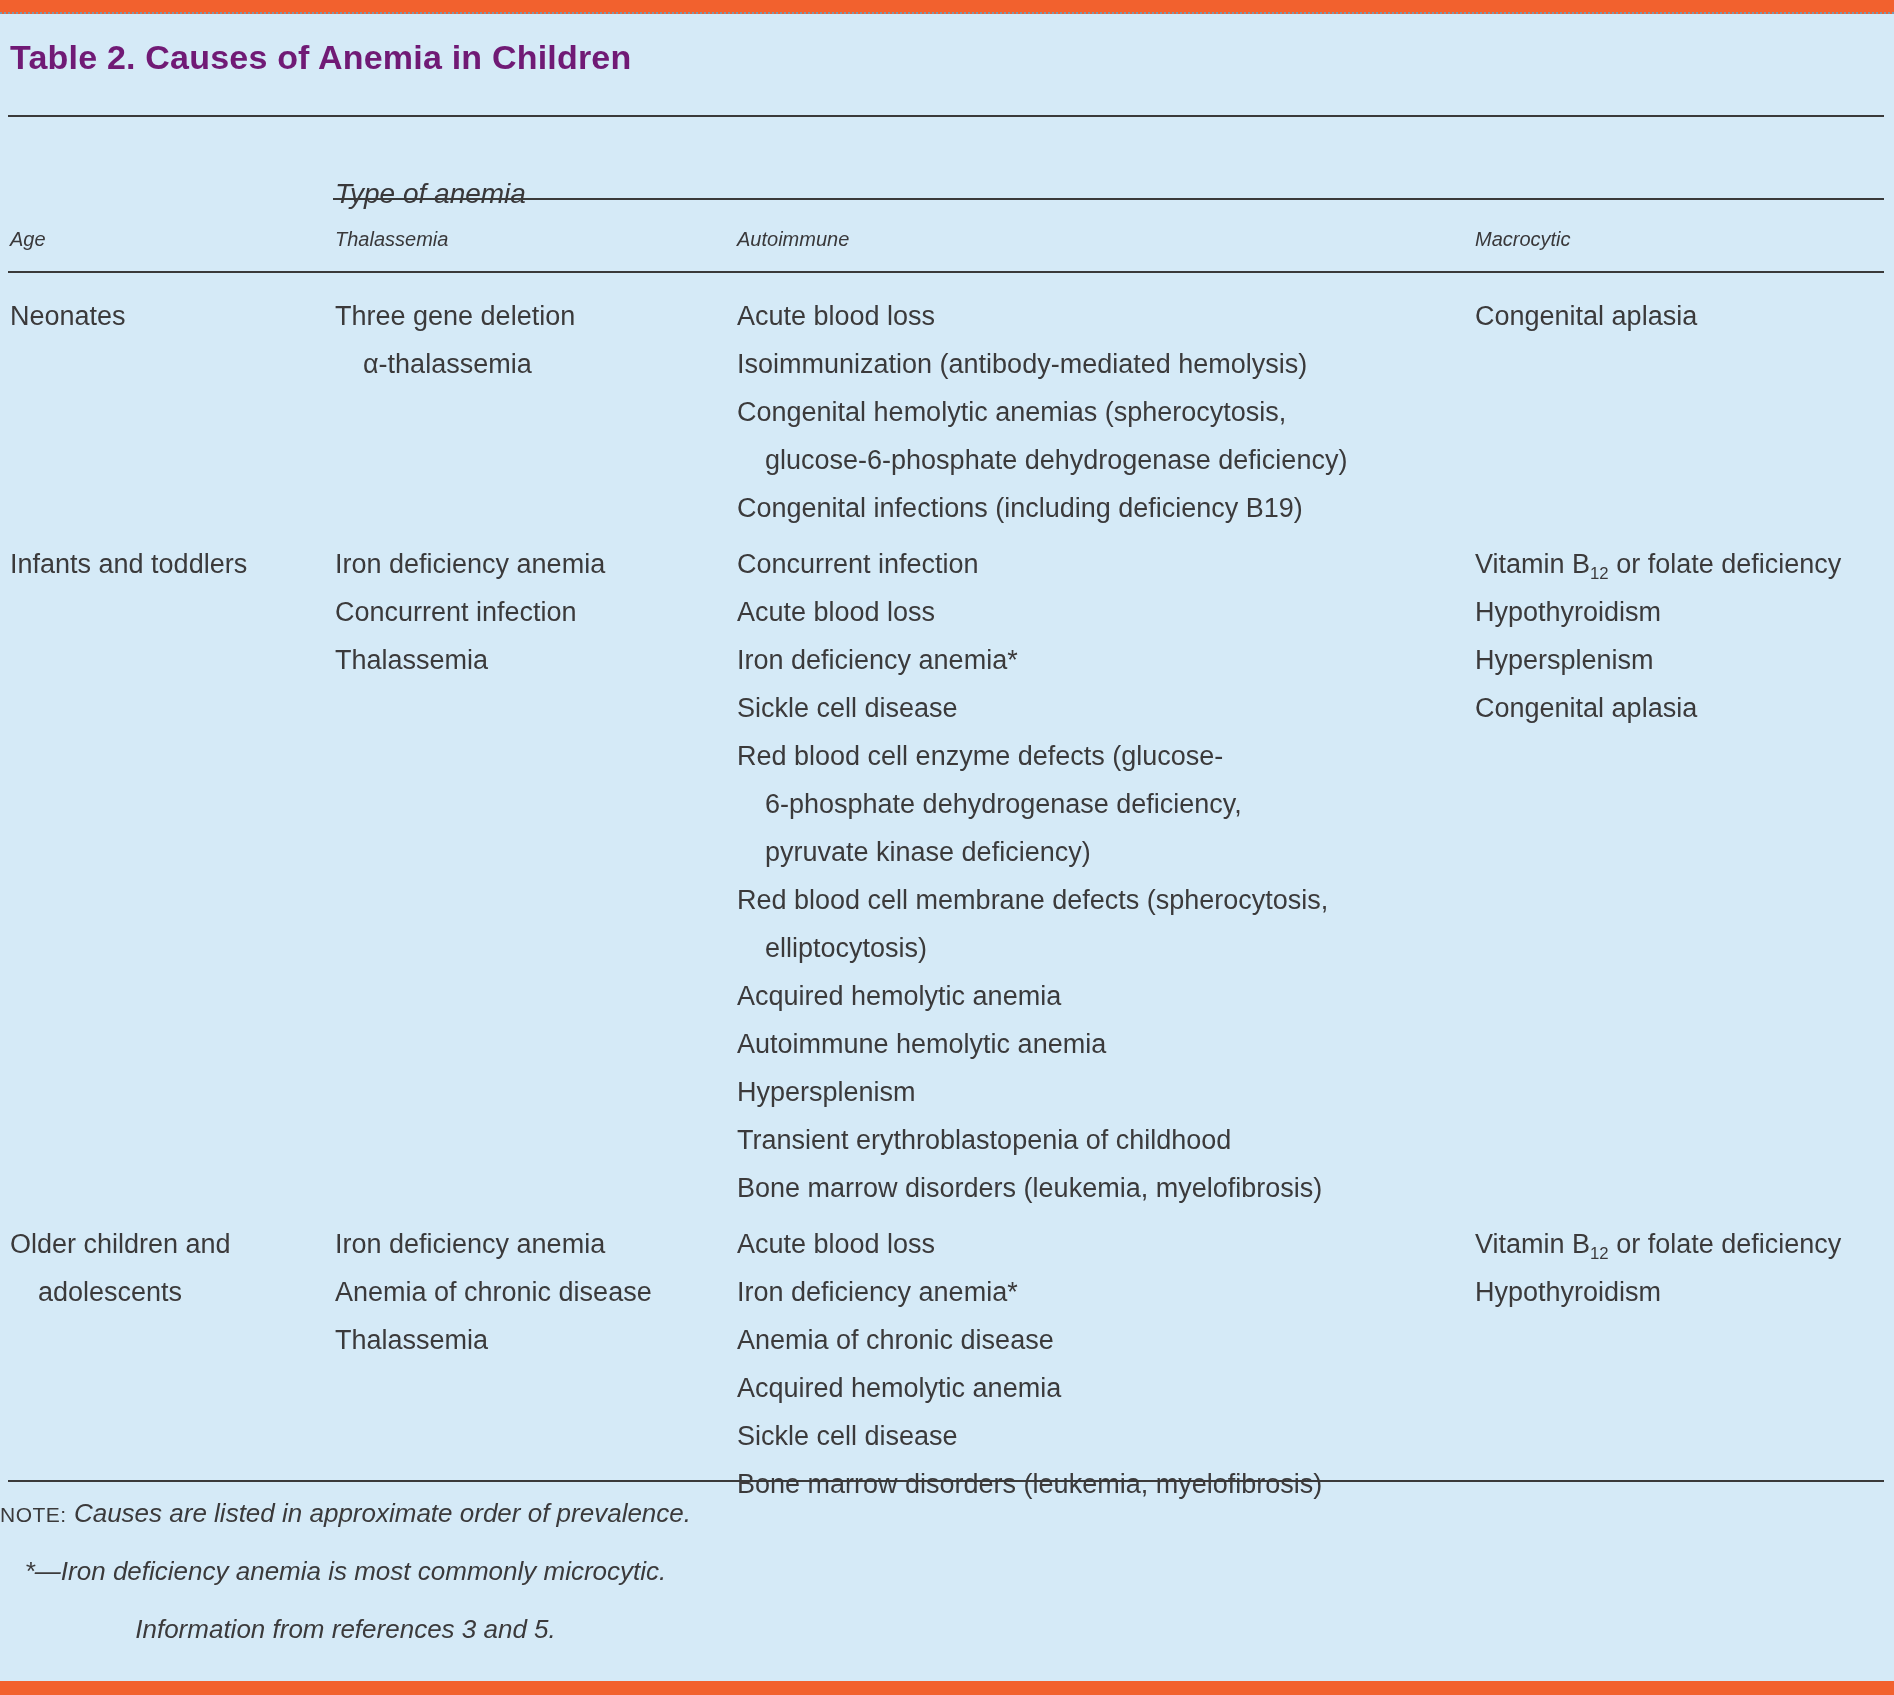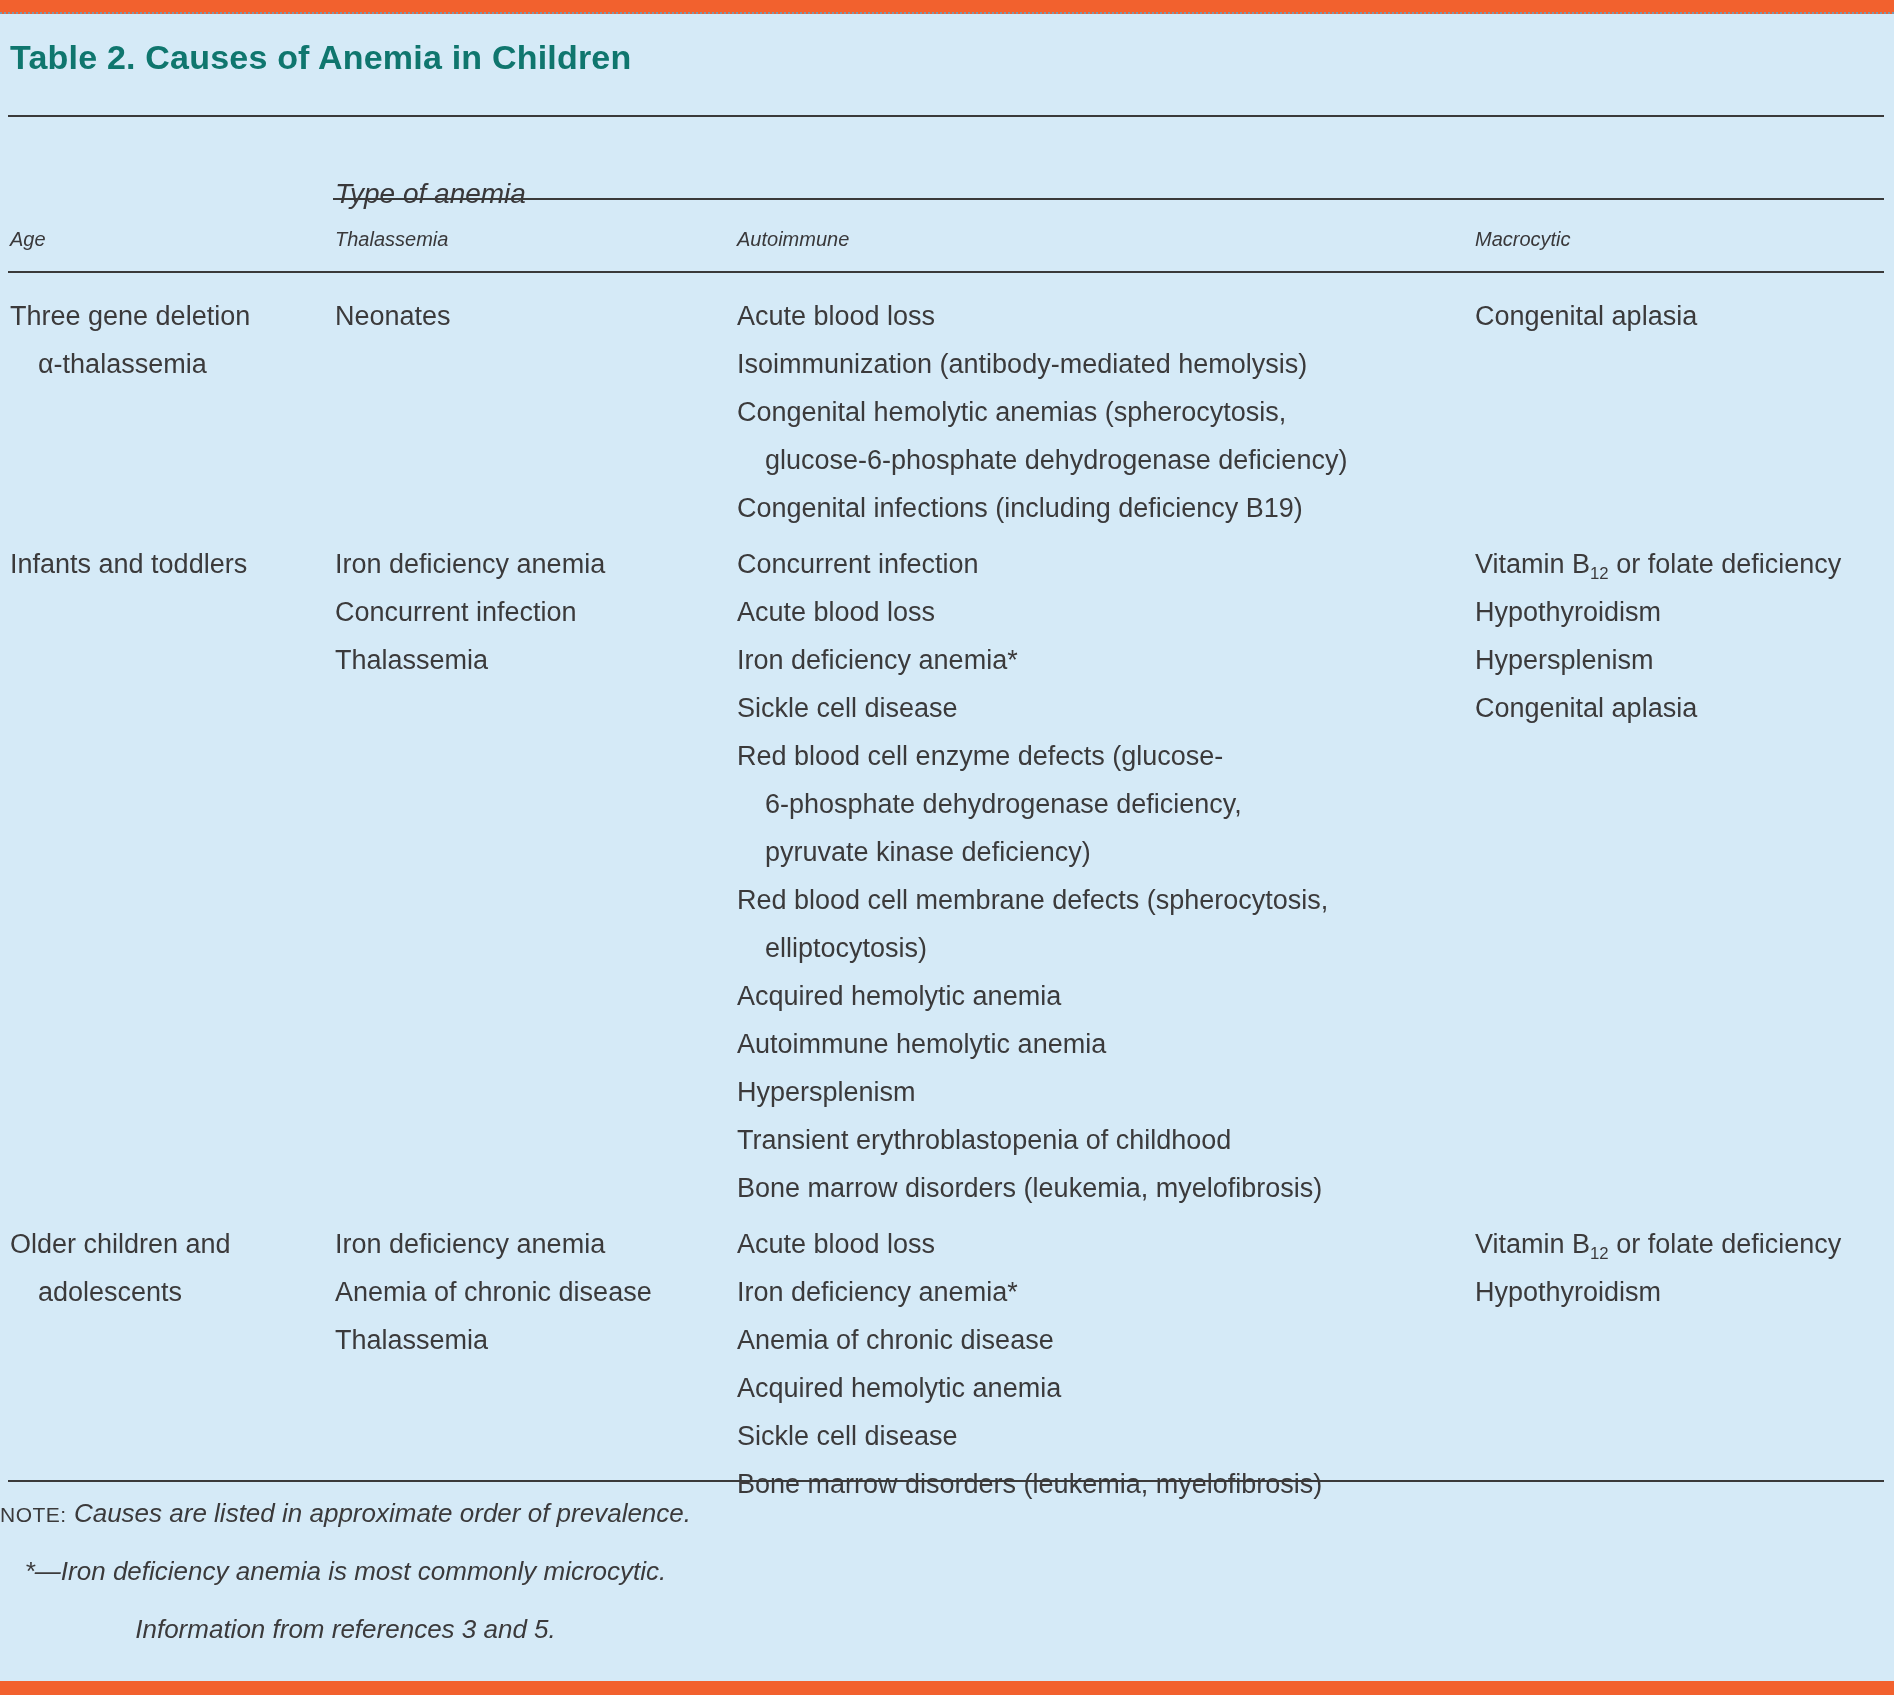--- a/index.html
+++ b/index.html
@@ -16,21 +16,21 @@
     position:absolute; top:0; left:0; right:0; height:14px;
     background:#f2612e;
     border-bottom:2px dotted #7d97ab;
   }
   .bar-bottom {
     position:absolute; bottom:0; left:0; right:0; height:14px;
     background:#f2612e;
   }
   .title {
     position:absolute; top:38px; left:10px;
-    font-size:34px; font-weight:bold; color:#0f766e;
+    font-size:34px; font-weight:bold; color:#701a75;
     letter-spacing:0.2px;
   }
   .rule { position:absolute; height:2px; background:#3a3a3a; }
   .rule-title    { top:115px; left:8px;   right:10px; }
   .rule-group    { top:198px; left:333px; right:10px; }
   .rule-header   { top:271px; left:8px;   right:10px; }
   .rule-footer   { top:1480px; left:8px;  right:10px; }
   .group-label {
     position:absolute; top:150px; left:335px;
     font-size:28px; font-style:italic; color:#39383a;margin-top:28px;
@@ -82,25 +82,25 @@
   <div class="col-head c1">Thalassemia</div>
   <div class="col-head c2">Autoimmune</div>
   <div class="col-head c3">Macrocytic</div>
 
   <div class="rule rule-header"></div>
 
   <div class="tbody">
 
     <div class="trow">
       <div class="cell">
+        <div class="item">Neonates</div>
+      </div>
+      <div class="cell">
           <div class="item">Three gene deletion<br>α-thalassemia</div>
         </div>
-      <div class="cell">
-        <div class="item">Neonates</div>
-      </div>
       <div class="cell">
           <div class="item">Acute blood loss</div>
           <div class="item">Isoimmunization (antibody-mediated hemolysis)</div>
           <div class="item">Congenital hemolytic anemias (spherocytosis,<br>glucose-6-phosphate dehydrogenase deficiency)</div>
           <div class="item">Congenital infections (including deficiency B19)</div>
         </div>
       <div class="cell">
           <div class="item">Congenital aplasia</div>
         </div>
     </div>

